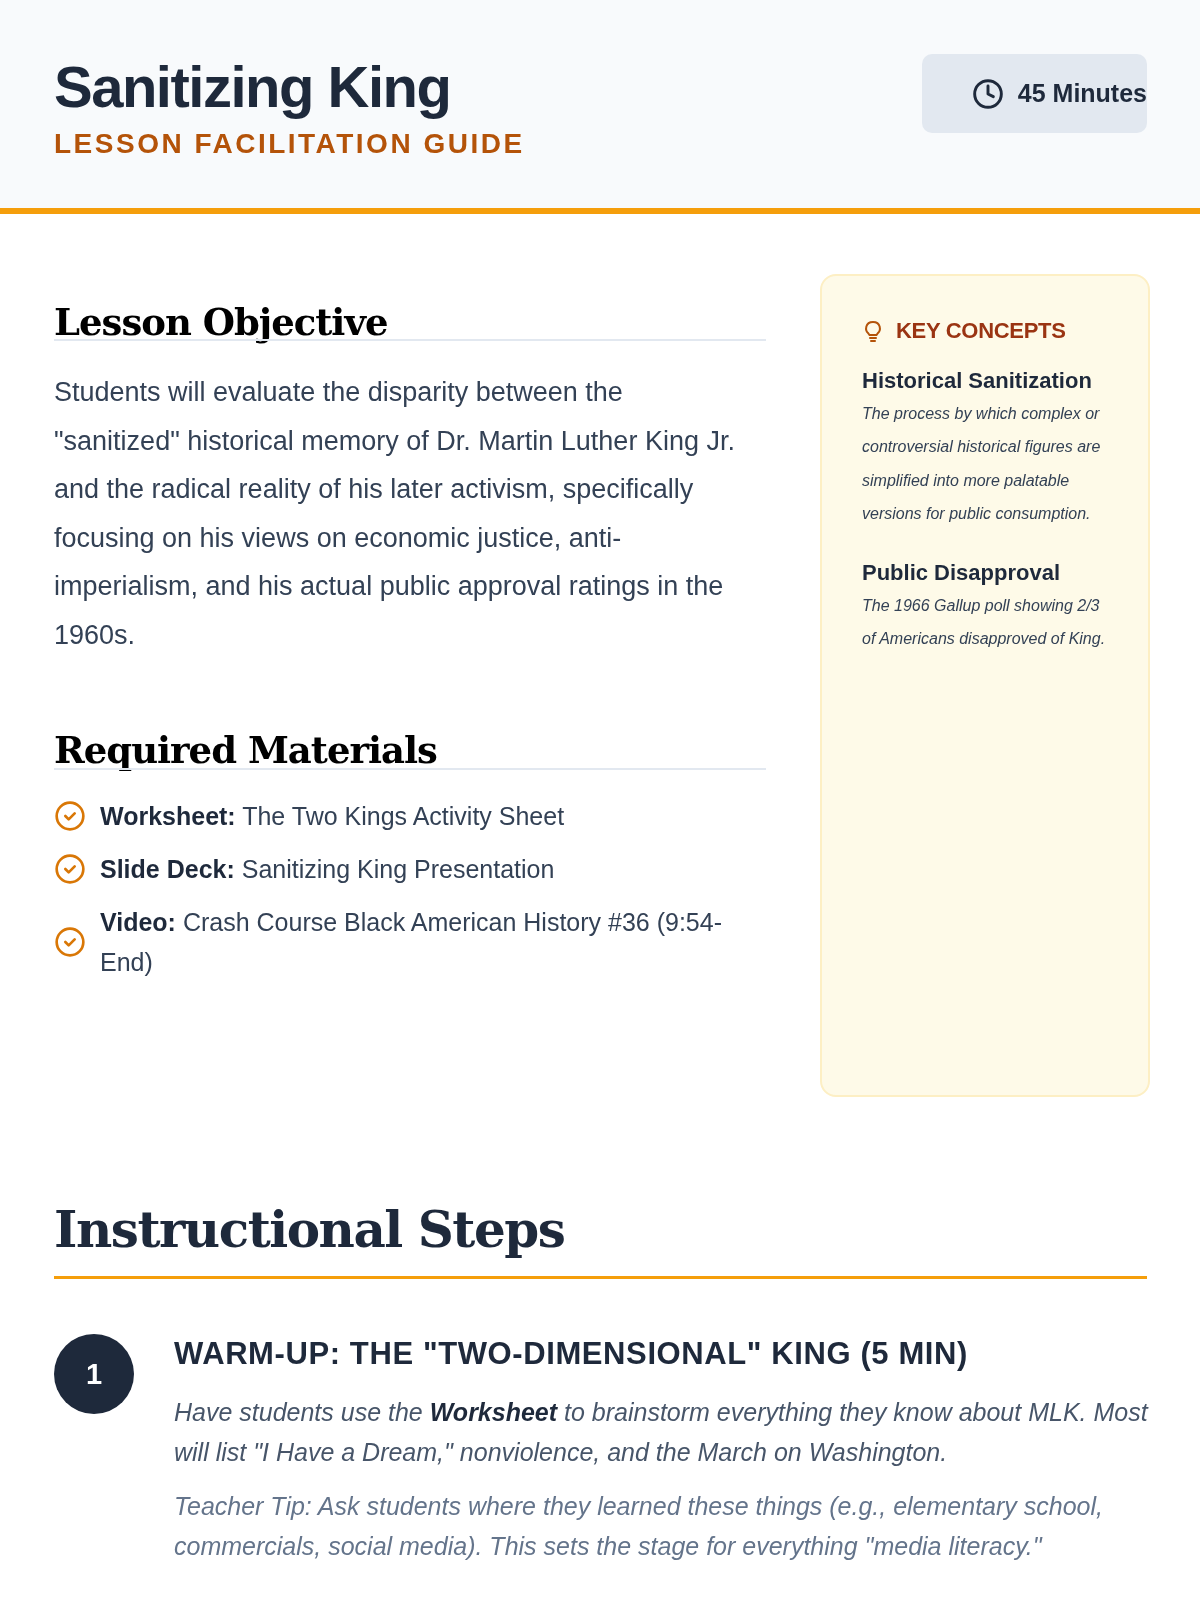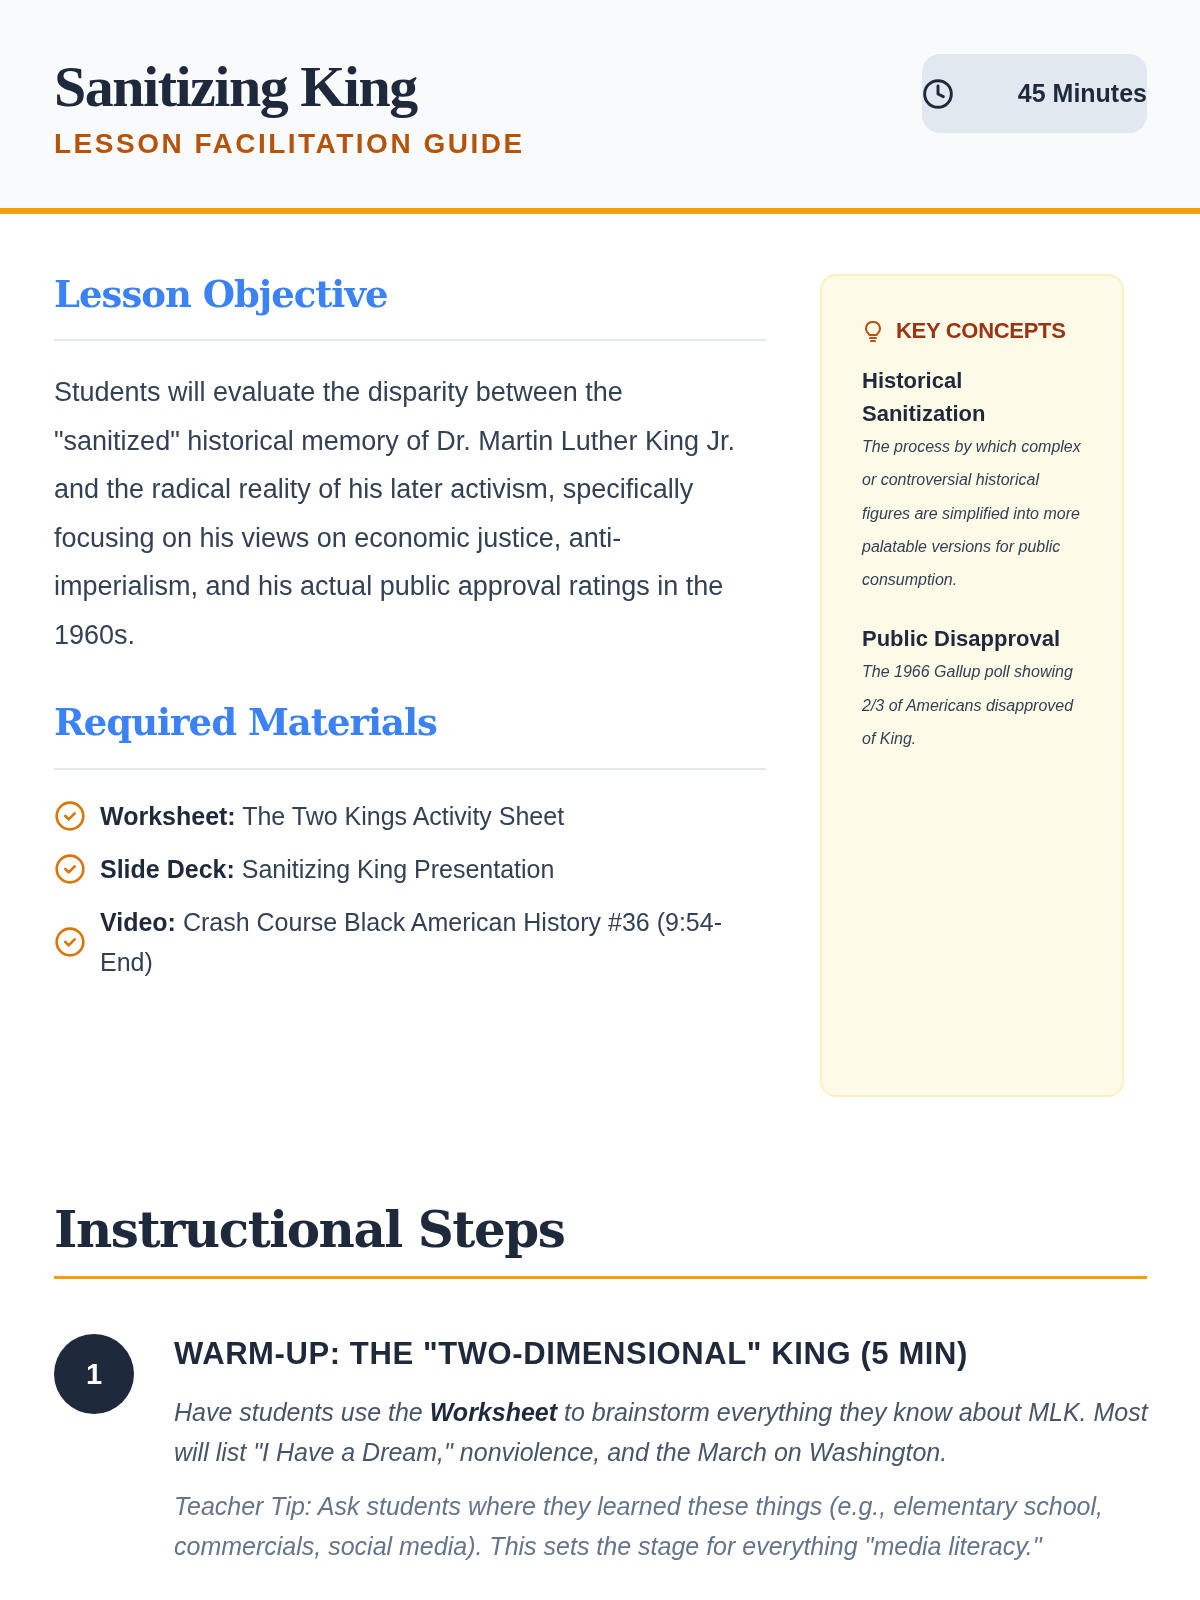--- a/index.html
+++ b/index.html
@@ -5,55 +5,55 @@
     * { box-sizing: border-box; margin: 0; padding: 0; }
     html, body { width: 1200px; height: 1600px; overflow: hidden; background: #ffffff; }
     body { font-family: "Liberation Sans", "DejaVu Sans", sans-serif; color: #1e293b; }
 
     .header {
       position: absolute; left: 0; top: 0; width: 1200px; height: 214px;
       background: #f8fafc; border-bottom: 6px solid #f59e0b;
     }
     .title {
       position: absolute; left: 54px; top: 52px;
-      font-family: Liberation Serif, serif; font-weight: bold;
+      font-family: Liberation Sans, sans-serif; font-weight: bold;
       font-size: 58px; letter-spacing: -1.5px; color: #1e293b; line-height: 1.2;
     }
     .subtitle {
       position: absolute; left: 54px; top: 128px;
       font-size: 28px; letter-spacing: 2.5px; color: #b45309; font-weight: 600;
       text-transform: uppercase;
     }
     .duration-badge {
       position: absolute; left: 922px; top: 54px; width: 225px; height: 79px;
-      background: #e2e8f0; border-radius: 18px;
-      display: flex; align-items: center; justify-content: space-between; gap: 14px;
+      background: #e2e8f0; border-radius: 10px;
+      display: flex; align-items: center; justify-content: flex-end; gap: 14px;
     }
     .duration-badge svg { width: 32px; height: 32px; }
     .duration-badge span { font-size: 25px; font-weight: bold; color: #1e293b; }
 
     .section-title {
       position: absolute; left: 54px;
       font-family: "DejaVu Serif", "Liberation Serif", serif; font-weight: bold;
-      font-size: 37px; letter-spacing: -1px; color: #3b82f6;
+      font-size: 37px; letter-spacing: -1px; color: #000000; margin-top: 28px;
     }
     .divider { position: absolute; left: 54px; width: 712px; height: 2px; background: #e2e8f0; }
 
     .objective {
       position: absolute; left: 54px; top: 368px; width: 700px;
       font-size: 27px; line-height: 48.5px; color: #334155;
     }
 
     .materials { position: absolute; left: 54px; top: 796px; width: 700px; list-style: none; }
     .materials li { display: flex; align-items: center; gap: 14px; font-size: 25px; line-height: 40px; color: #334155; margin-bottom: 13px; }
     .materials li .check { flex: 0 0 32px; height: 32px; }
     .materials li b { color: #1e293b; }
 
     .concepts {
-      position: absolute; left: 820px; top: 274px; width: 304px; height: 823px;
+      position: absolute; left: 820px; top: 274px; width: 330px; height: 823px;
       background: #fefae8; border: 2px solid #fdefc4; border-radius: 16px;
       padding: 42px 36px 0 40px;
     }
     .concepts-head { display: flex; align-items: center; gap: 12px; margin-bottom: 20px; }
     .concepts-head svg { width: 22px; height: 26px; }
     .concepts-head span { font-size: 22px; font-weight: bold; color: #9a3412; letter-spacing: -0.3px; }
     .concept { margin-bottom: 26px; }
     .concept .term { font-size: 22px; font-weight: bold; color: #1e293b; line-height: 33px; }
     .concept .def { font-size: 16px; color: #334155; line-height: 33.3px; font-style: italic; }
 

